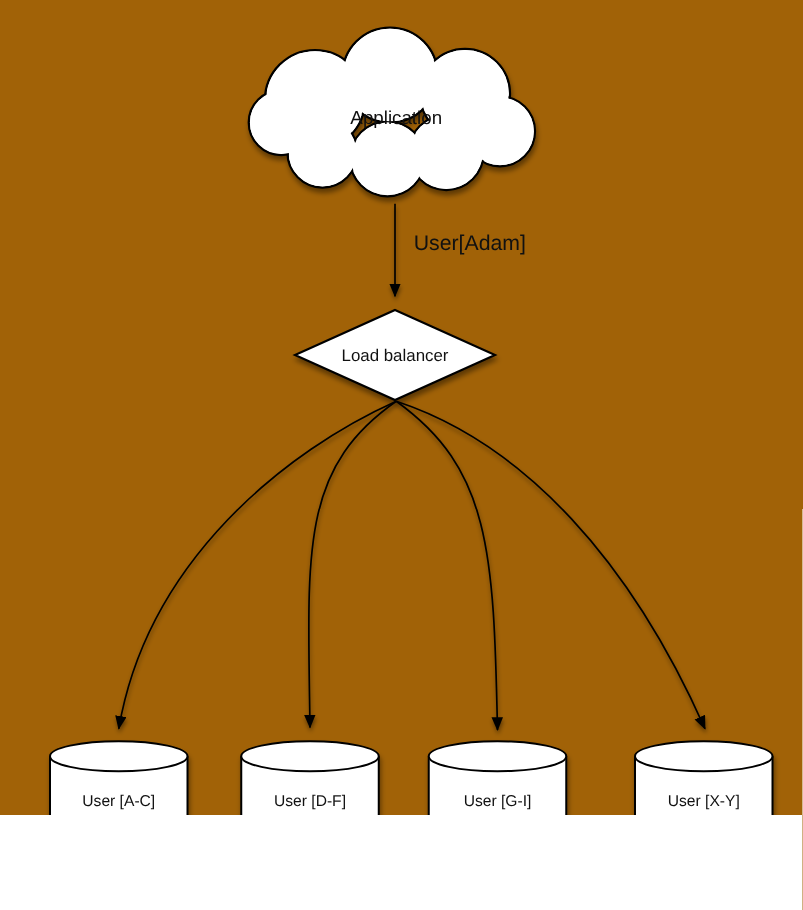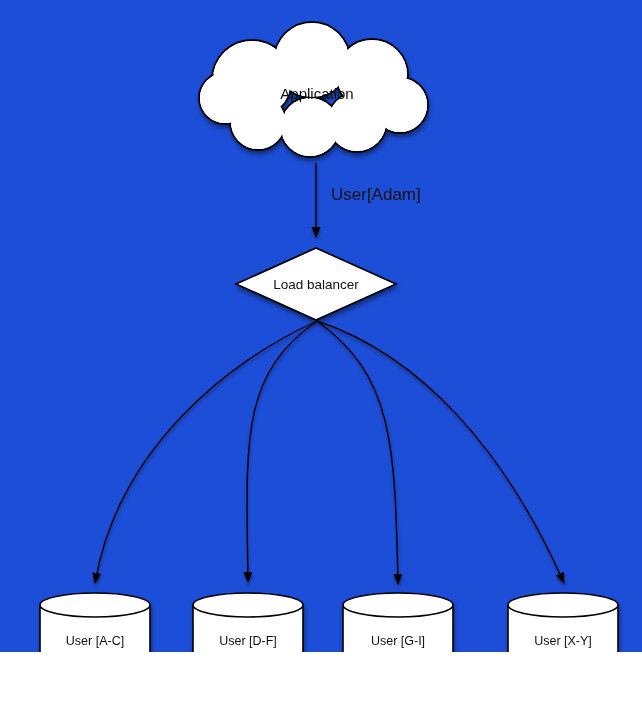--- a/index.html
+++ b/index.html
@@ -4,21 +4,21 @@
 <style>
   html, body {
     margin: 0;
     padding: 0;
     background: #ffffff;
   }
   .canvas {
     position: relative;
     width: 642px;
     height: 652px;
-    background: #1d4ed8;
+    background: #a16207;
     overflow: hidden;
     font-family: "Liberation Sans", sans-serif;
   }
   svg text {
     font-family: "Liberation Sans", sans-serif;
     fill: #111111;
   }
   .app-label   { font-size: 15px; }
   .edge-label  { font-size: 17px; }
   .lb-label    { font-size: 13.5px; }

